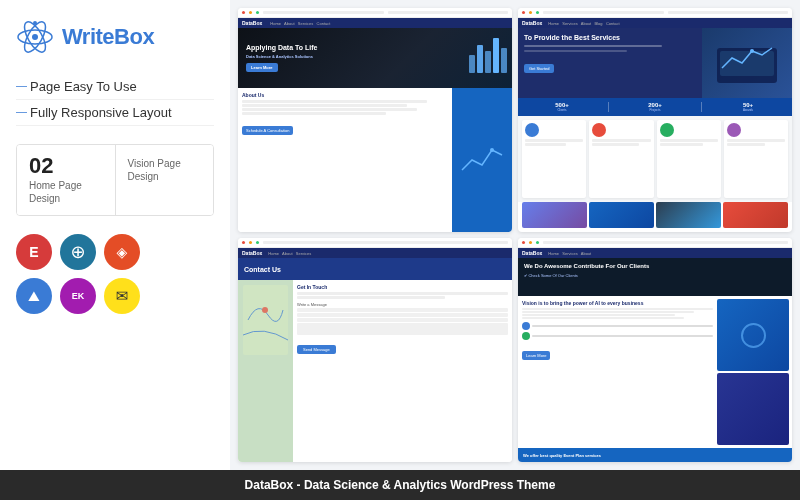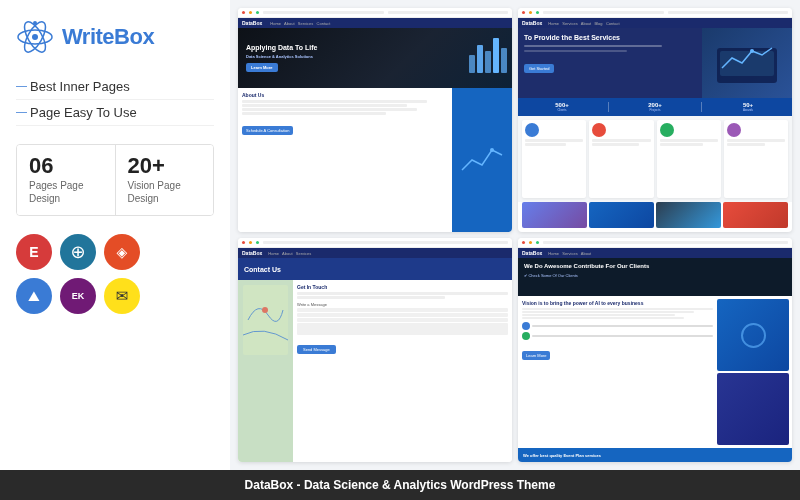--- a/index.html
+++ b/index.html
@@ -244,47 +244,46 @@
         <ellipse cx="19" cy="19" rx="17" ry="7" stroke="#3a7bd5" stroke-width="1.5" fill="none" transform="rotate(-60 19 19)"></ellipse>
         <circle cx="19" cy="19" r="3" fill="#3a7bd5"></circle>
         <circle cx="19" cy="5" r="2" fill="#3a7bd5"></circle>
       </svg>
       <div class="logo-text">
         <span>Write</span><span style="color:#3a7bd5;">Box</span>
       </div>
     </div>
 
     <ul class="feature-list">
-      <li>Best Inner Pages</li>
       <li>Page Easy To Use</li>
+      <li>Fully Responsive Layout</li>
     </ul>
 
     <div class="stats-row">
       <div class="stat-box">
-        <div class="stat-number">06</div>
+        <div class="stat-number">02</div>
         <div class="stat-label">
-          <span>Pages Page</span><br>
+          <span>Home Page</span><br>
           <span>Design</span>
         </div>
       </div>
       <div class="stat-box">
-        <div class="stat-number">20+</div>
         <div class="stat-label">
           <span>Vision Page</span><br>
           <span>Design</span>
         </div>
       </div>
     </div>
 
     <div class="icon-grid">
       <div class="icon-badge" style="background:#d63b3b; color:#fff; font-size:14px; font-weight:700;">E</div>
       <div class="icon-badge" style="background:#21759b; color:#fff; font-size:18px;">⊕</div>
       <div class="icon-badge" style="background:#e44d26; color:#fff; font-size:14px;">◈</div>
       <div class="icon-badge" style="background:#3a7bd5; color:#fff; font-size:14px;">⛰</div>
-      <div class="icon-badge" style="background:#701a75; color:#fff; font-size:9px; font-weight:700;">EK</div>
+      <div class="icon-badge" style="background:#a21caf; color:#fff; font-size:9px; font-weight:700;">EK</div>
       <div class="icon-badge" style="background:#ffe01b; color:#333; font-size:15px;">✉</div>
     </div>
   </div>
 
   <div class="right-panel">
 
     <div class="screenshot-card sc1">
       <div class="sc-full">
         <div class="sc-mini-nav">
           <div class="sc-nav-dot" style="background:#e74c3c;"></div>

